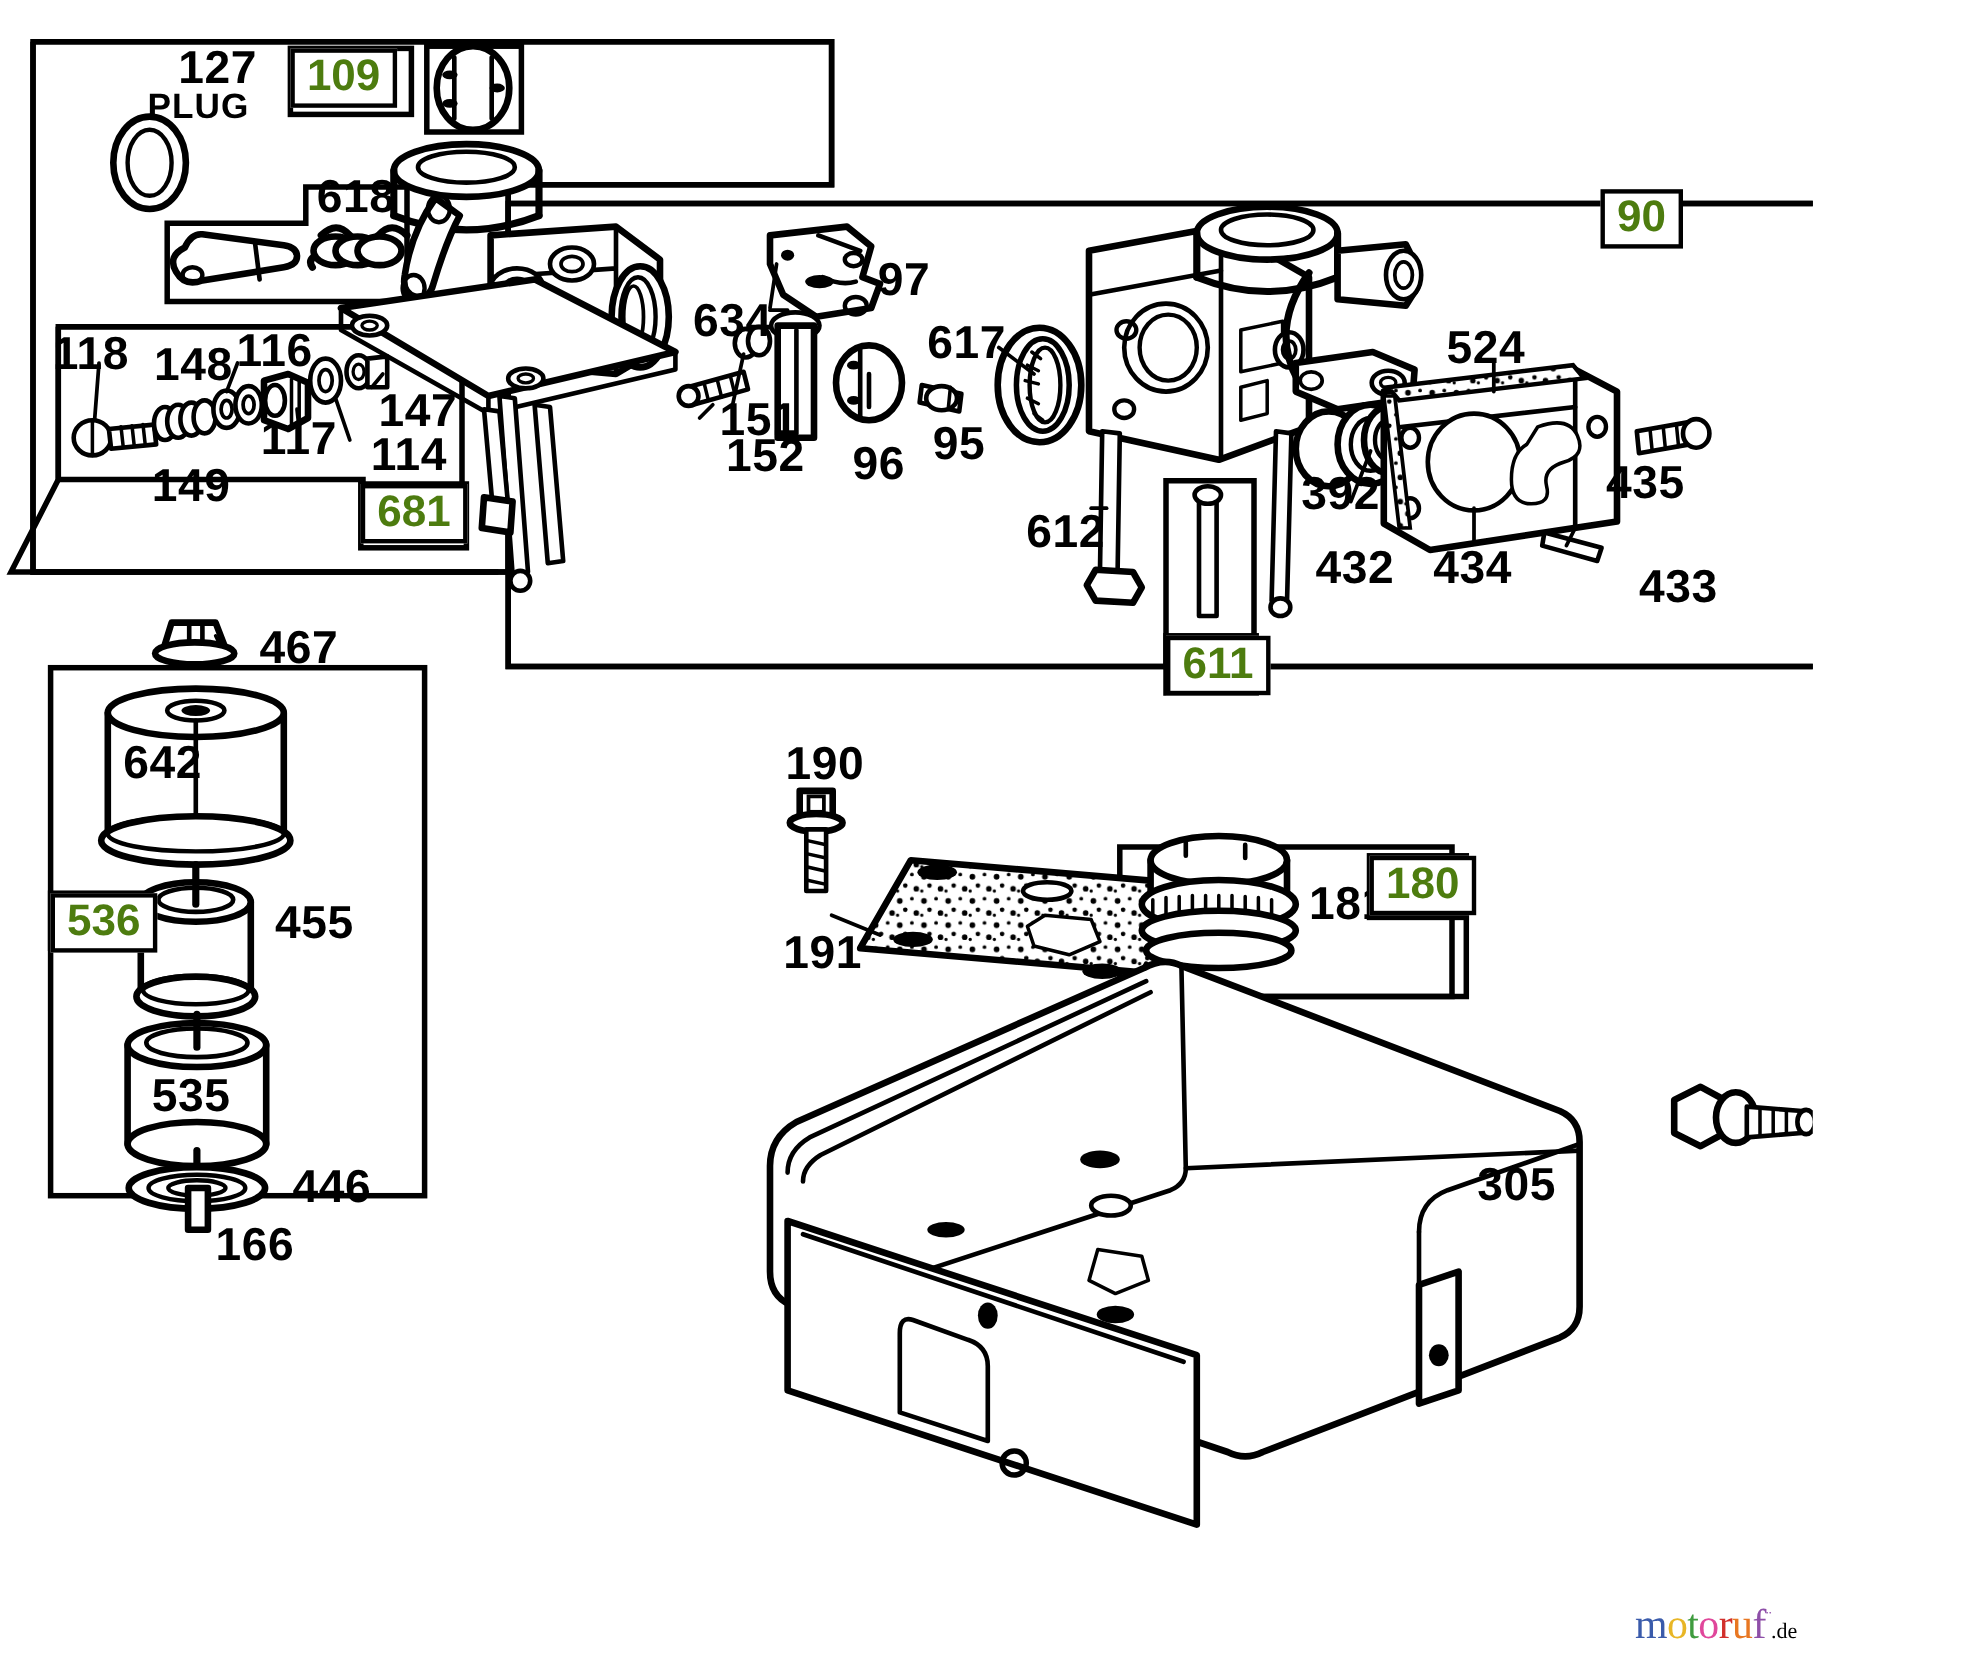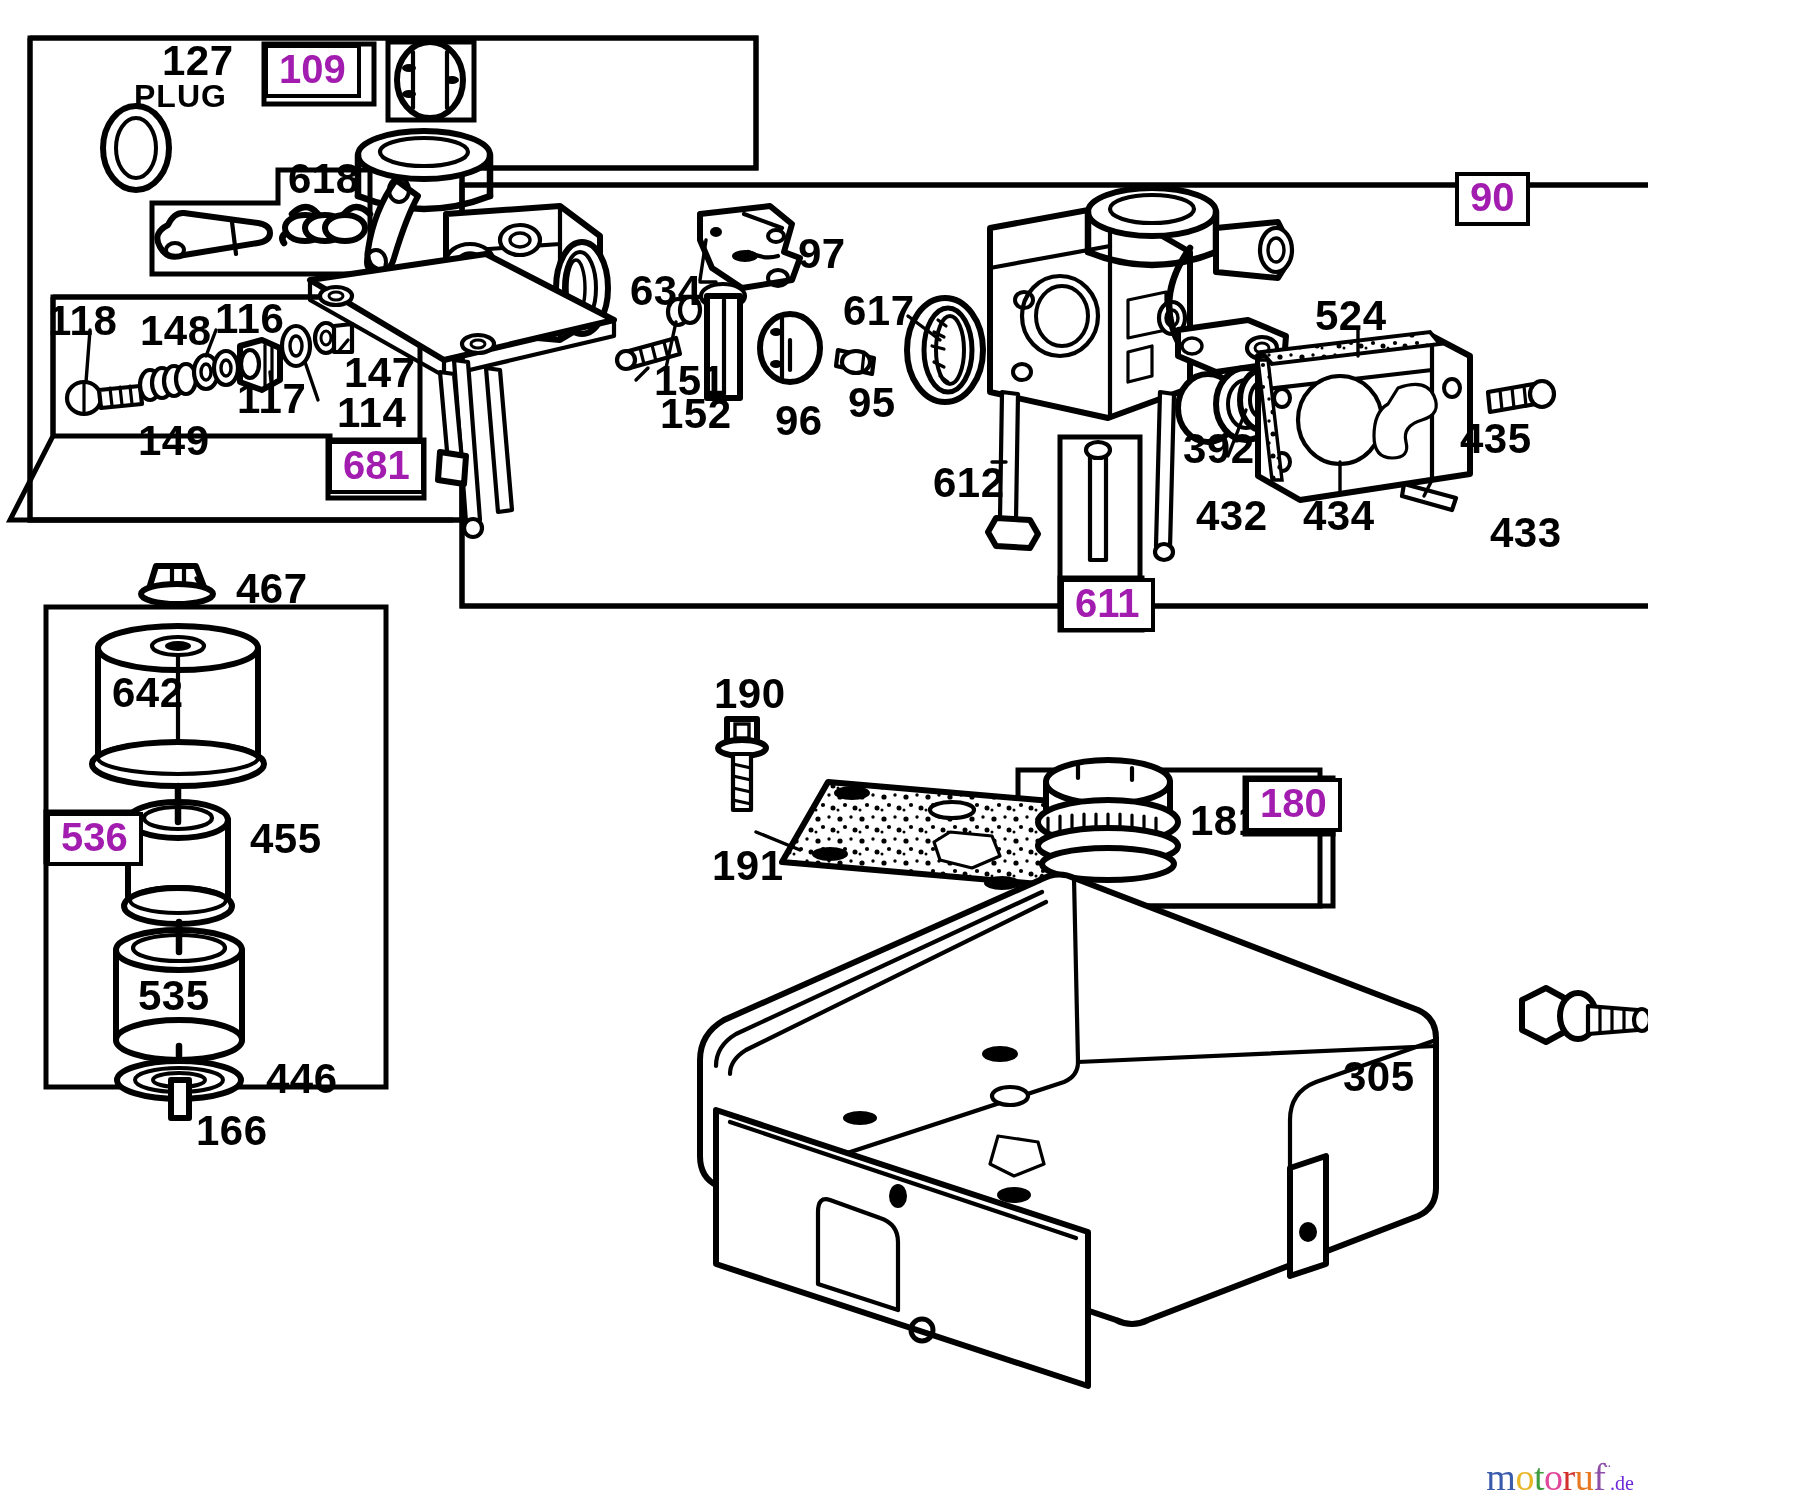--- a/index.html
+++ b/index.html
@@ -29,41 +29,41 @@
   }
   .lbl.big{font-size:42px;}
   .lbl.plug{font-size:32px;letter-spacing:1px;}
 
   
   .boxnum{
     position:absolute;
     font-family:"Liberation Sans", sans-serif;
     font-weight:700;
     font-size:40px;
-    color:#a21caf;
+    color:#4d7c0f;
     border:4px solid #000;
     background:#fff;
     padding:1px 11px 4px 11px;
     line-height:1.02;
     white-space:nowrap;
   }
 
   
   #watermark{
     position:absolute;
     right:14px;
     bottom:10px;
     font-family:"Liberation Serif", serif;
     font-size:38px;
     font-weight:400;
     letter-spacing:-0.5px;
     white-space:nowrap;
   }
   #watermark .dot{font-size:16px;vertical-align:super;}
-  #watermark .de{font-size:20px;color:#6d28d9;letter-spacing:0;}
+  #watermark .de{font-size:20px;color:#000000;letter-spacing:0;}
 </style>
 </head>
 <body>
 
 <div id="stage">
 
   <svg id="art" viewBox="0 0 1800 1509" xmlns="http://www.w3.org/2000/svg">
     <defs>
       <style>
         .ln{fill:none;stroke:#000;stroke-width:5;stroke-linejoin:miter;stroke-linecap:butt;}

